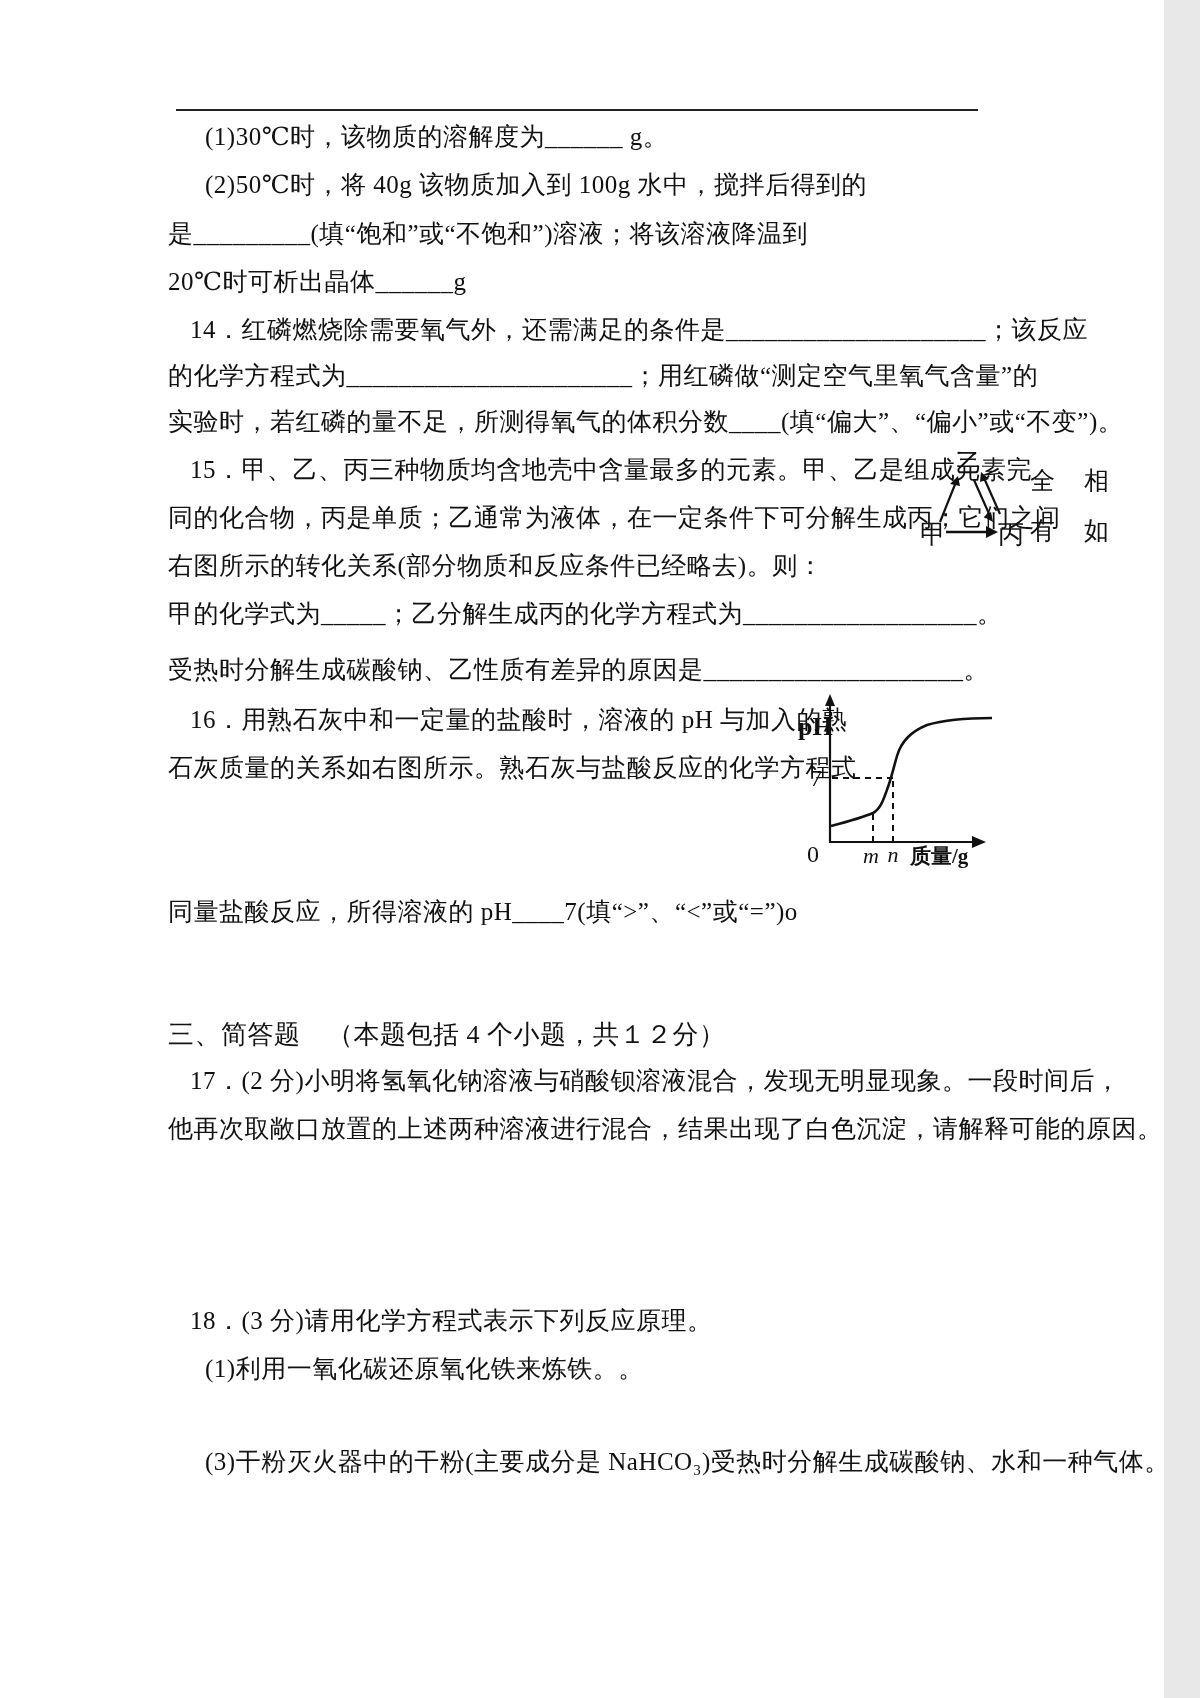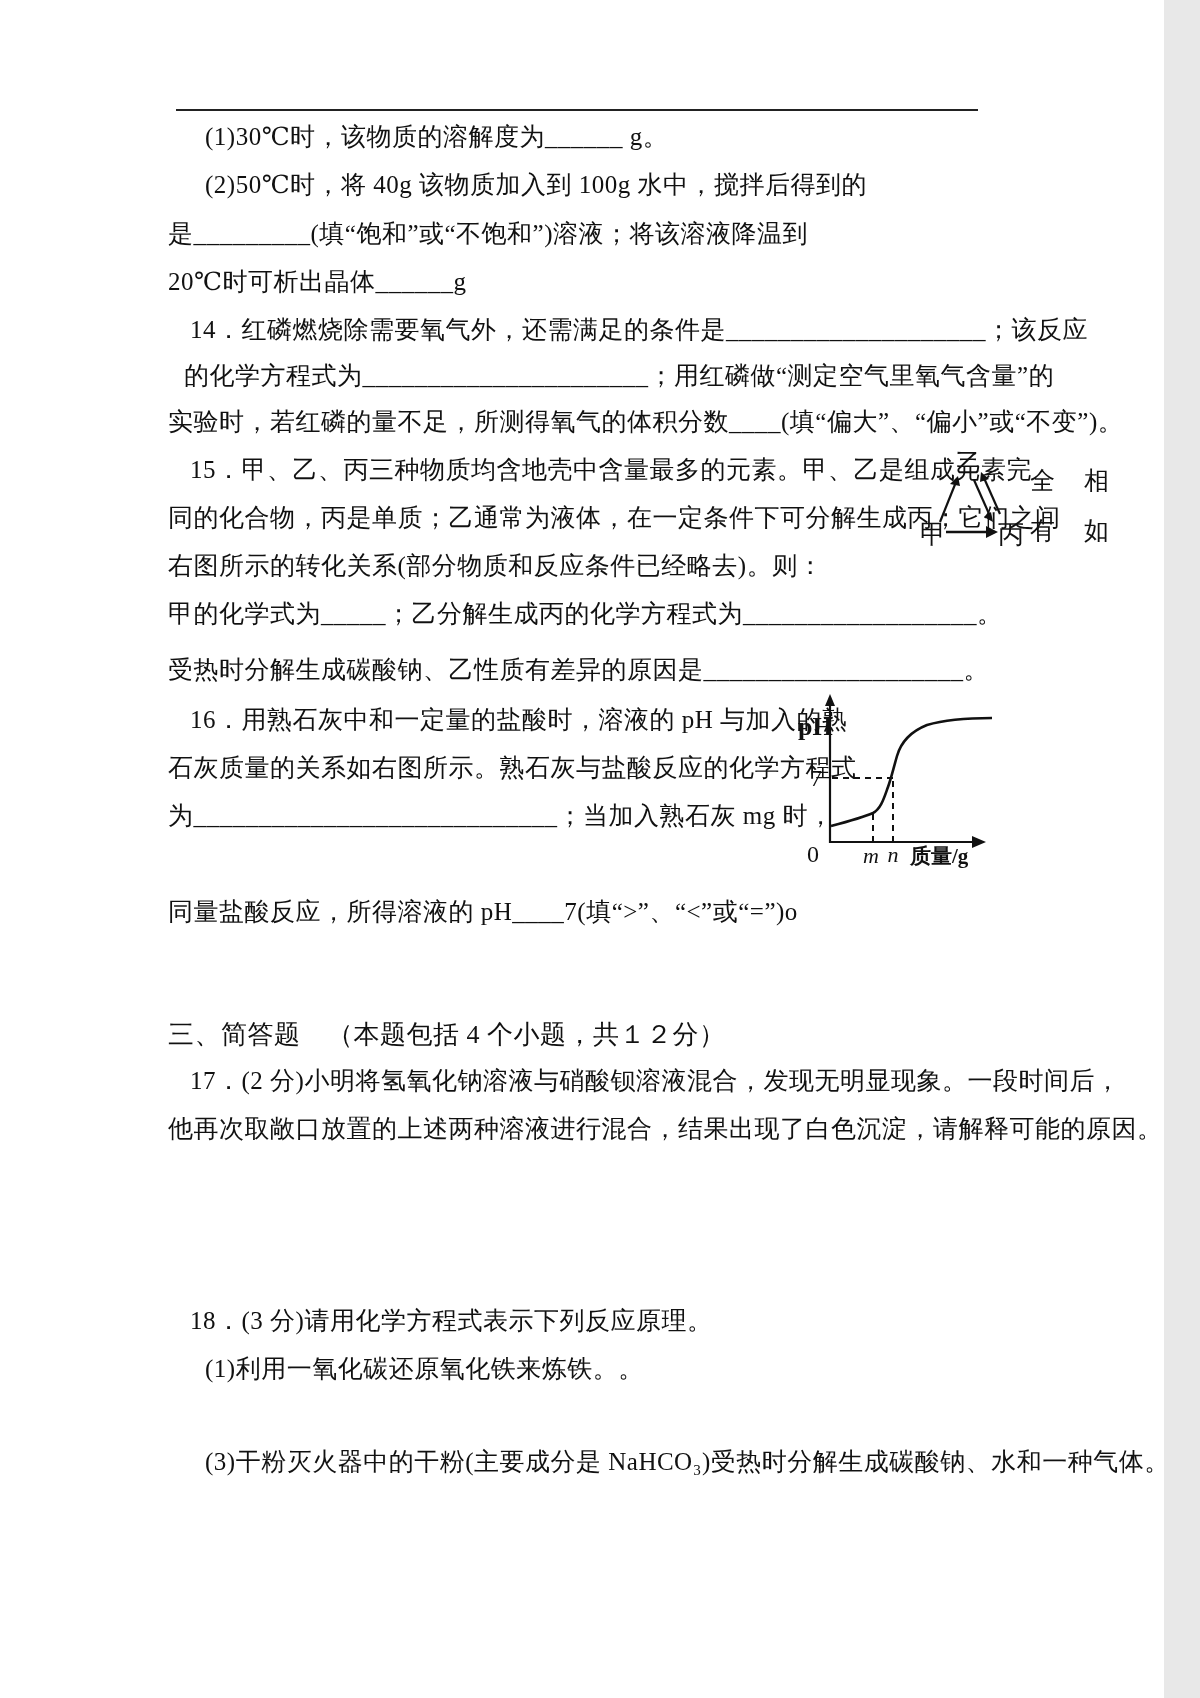--- a/index.html
+++ b/index.html
@@ -44,21 +44,21 @@
 <div class="page">
 
   <div class="rule"></div>
 
   <div class="ln" style="top:122px;left:205px">(1)30℃时，该物质的溶解度为______ g。</div>
   <div class="ln" style="top:170px;left:205px">(2)50℃时，将 40g 该物质加入到 100g 水中，搅拌后得到的</div>
   <div class="ln" style="top:219px;left:168px">是_________(填“饱和”或“不饱和”)溶液；将该溶液降温到</div>
   <div class="ln" style="top:267px;left:168px">20℃时可析出晶体______g</div>
 
   <div class="ln" style="top:315px;left:190px">14．红磷燃烧除需要氧气外，还需满足的条件是____________________；该反应</div>
-  <div class="ln" style="top:361px;left:184px">的化学方程式为______________________；用红磷做“测定空气里氧气含量”的</div>
+  <div class="ln" style="top:361px;left:168px">的化学方程式为______________________；用红磷做“测定空气里氧气含量”的</div>
   <div class="ln" style="top:407px;left:168px">实验时，若红磷的量不足，所测得氧气的体积分数____(填“偏大”、“偏小”或“不变”)。</div>
 
   <div class="ln" style="top:455px;left:190px">15．甲、乙、丙三种物质均含地壳中含量最多的元素。甲、乙是组成元素完</div>
   <div class="ln" style="top:503px;left:168px">同的化合物，丙是单质；乙通常为液体，在一定条件下可分解生成丙；它们之间</div>
   <div class="ln" style="top:551px;left:168px">右图所示的转化关系(部分物质和反应条件已经略去)。则：</div>
   <div class="ln" style="top:599px;left:168px">甲的化学式为_____；乙分解生成丙的化学方程式为__________________。</div>
   <div class="ln" style="top:655px;left:168px">受热时分解生成碳酸钠、乙性质有差异的原因是____________________。</div>
 
   <div class="frag" style="top:452px;left:1030px">全　相</div>
   <div class="frag" style="top:502px;left:1030px">有　如</div>
@@ -85,21 +85,20 @@
 
       <g>
         <line x1="34" y1="92" x2="78" y2="92" stroke="#111" stroke-width="2.6"></line>
         <polygon points="86,92 74,86 74,98" fill="#111"></polygon>
       </g>
     </svg>
   </div>
 
   <div class="ln" style="top:705px;left:190px">16．用熟石灰中和一定量的盐酸时，溶液的 pH 与加入的熟</div>
   <div class="ln" style="top:753px;left:168px">石灰质量的关系如右图所示。熟石灰与盐酸反应的化学方程式</div>
-  <div class="ln" style="top:801px;left:168px">为____________________________；当加入熟石灰 mg 时，</div>
   <div class="ln" style="top:897px;left:168px">同量盐酸反应，所得溶液的 pH____7(填“&gt;”、“&lt;”或“=”)o</div>
 
   <div class="fig" style="top:690px;left:772px;width:245px;height:190px">
     <svg width="245" height="190" viewBox="0 0 245 190">
 
       <g>
         <line x1="58" y1="10" x2="58" y2="153" stroke="#111" stroke-width="2.2"></line>
         <polygon points="58,4 53,16 63,16" fill="#111"></polygon>
       </g>
 

